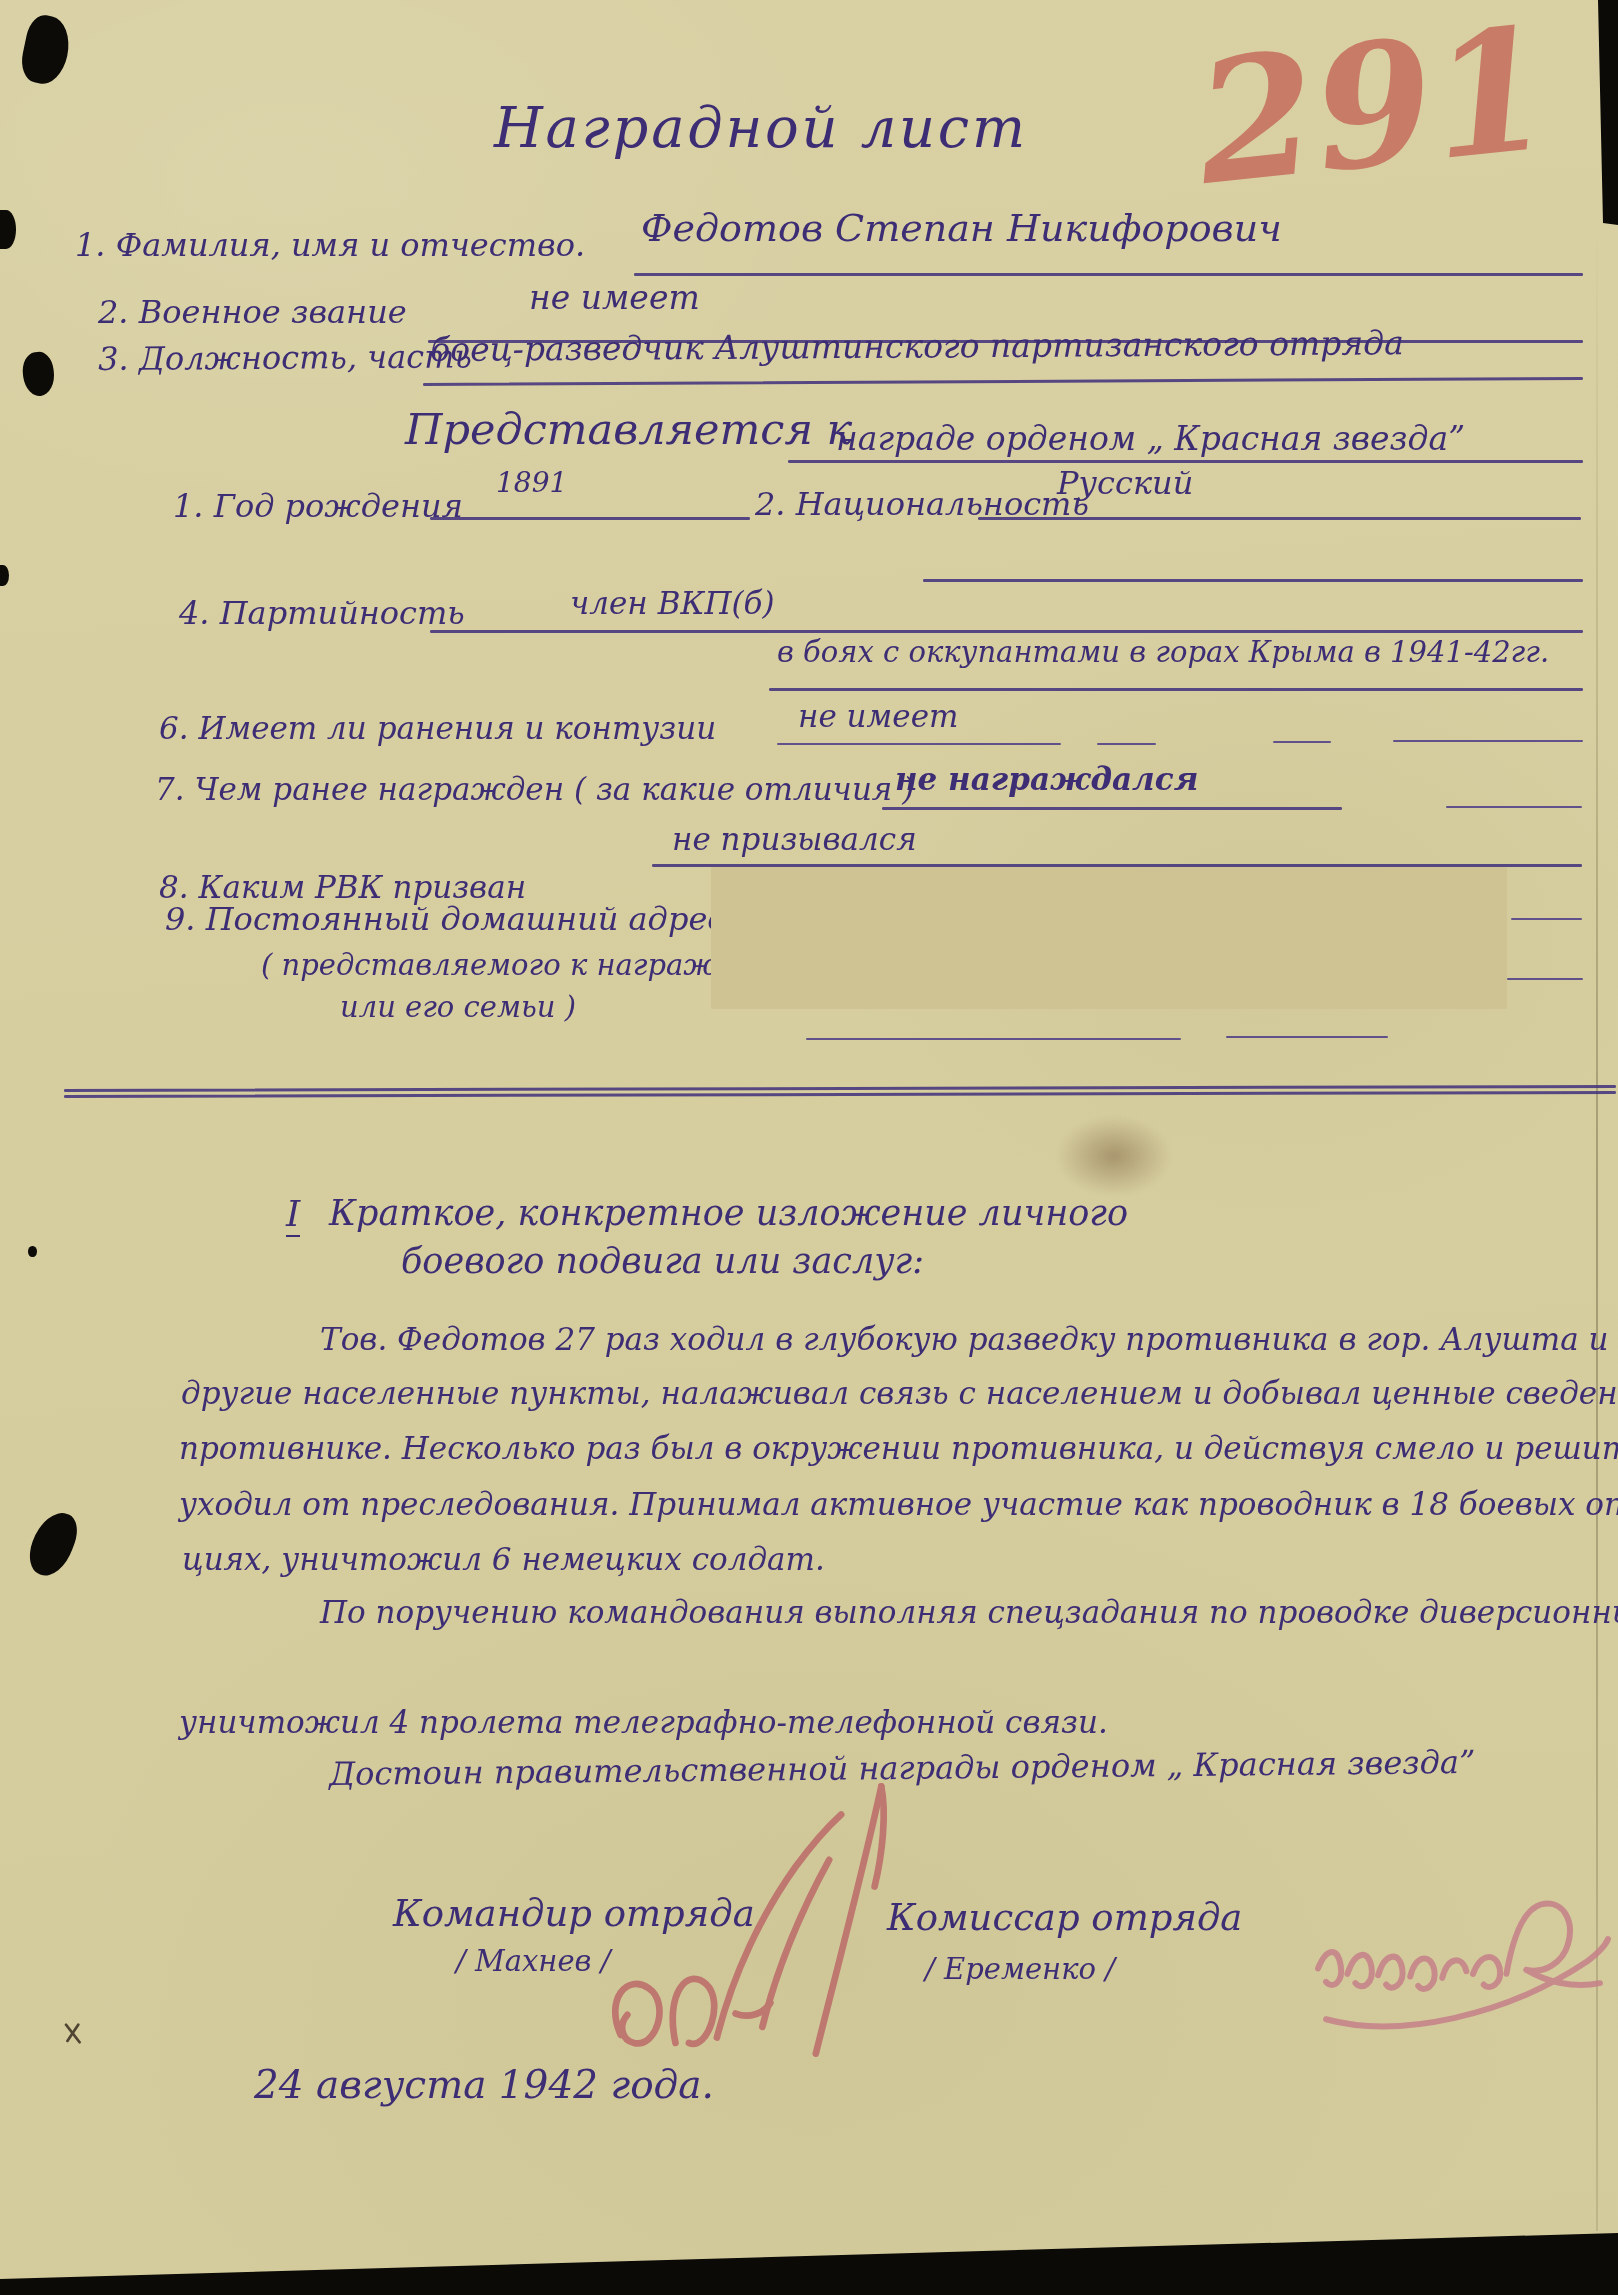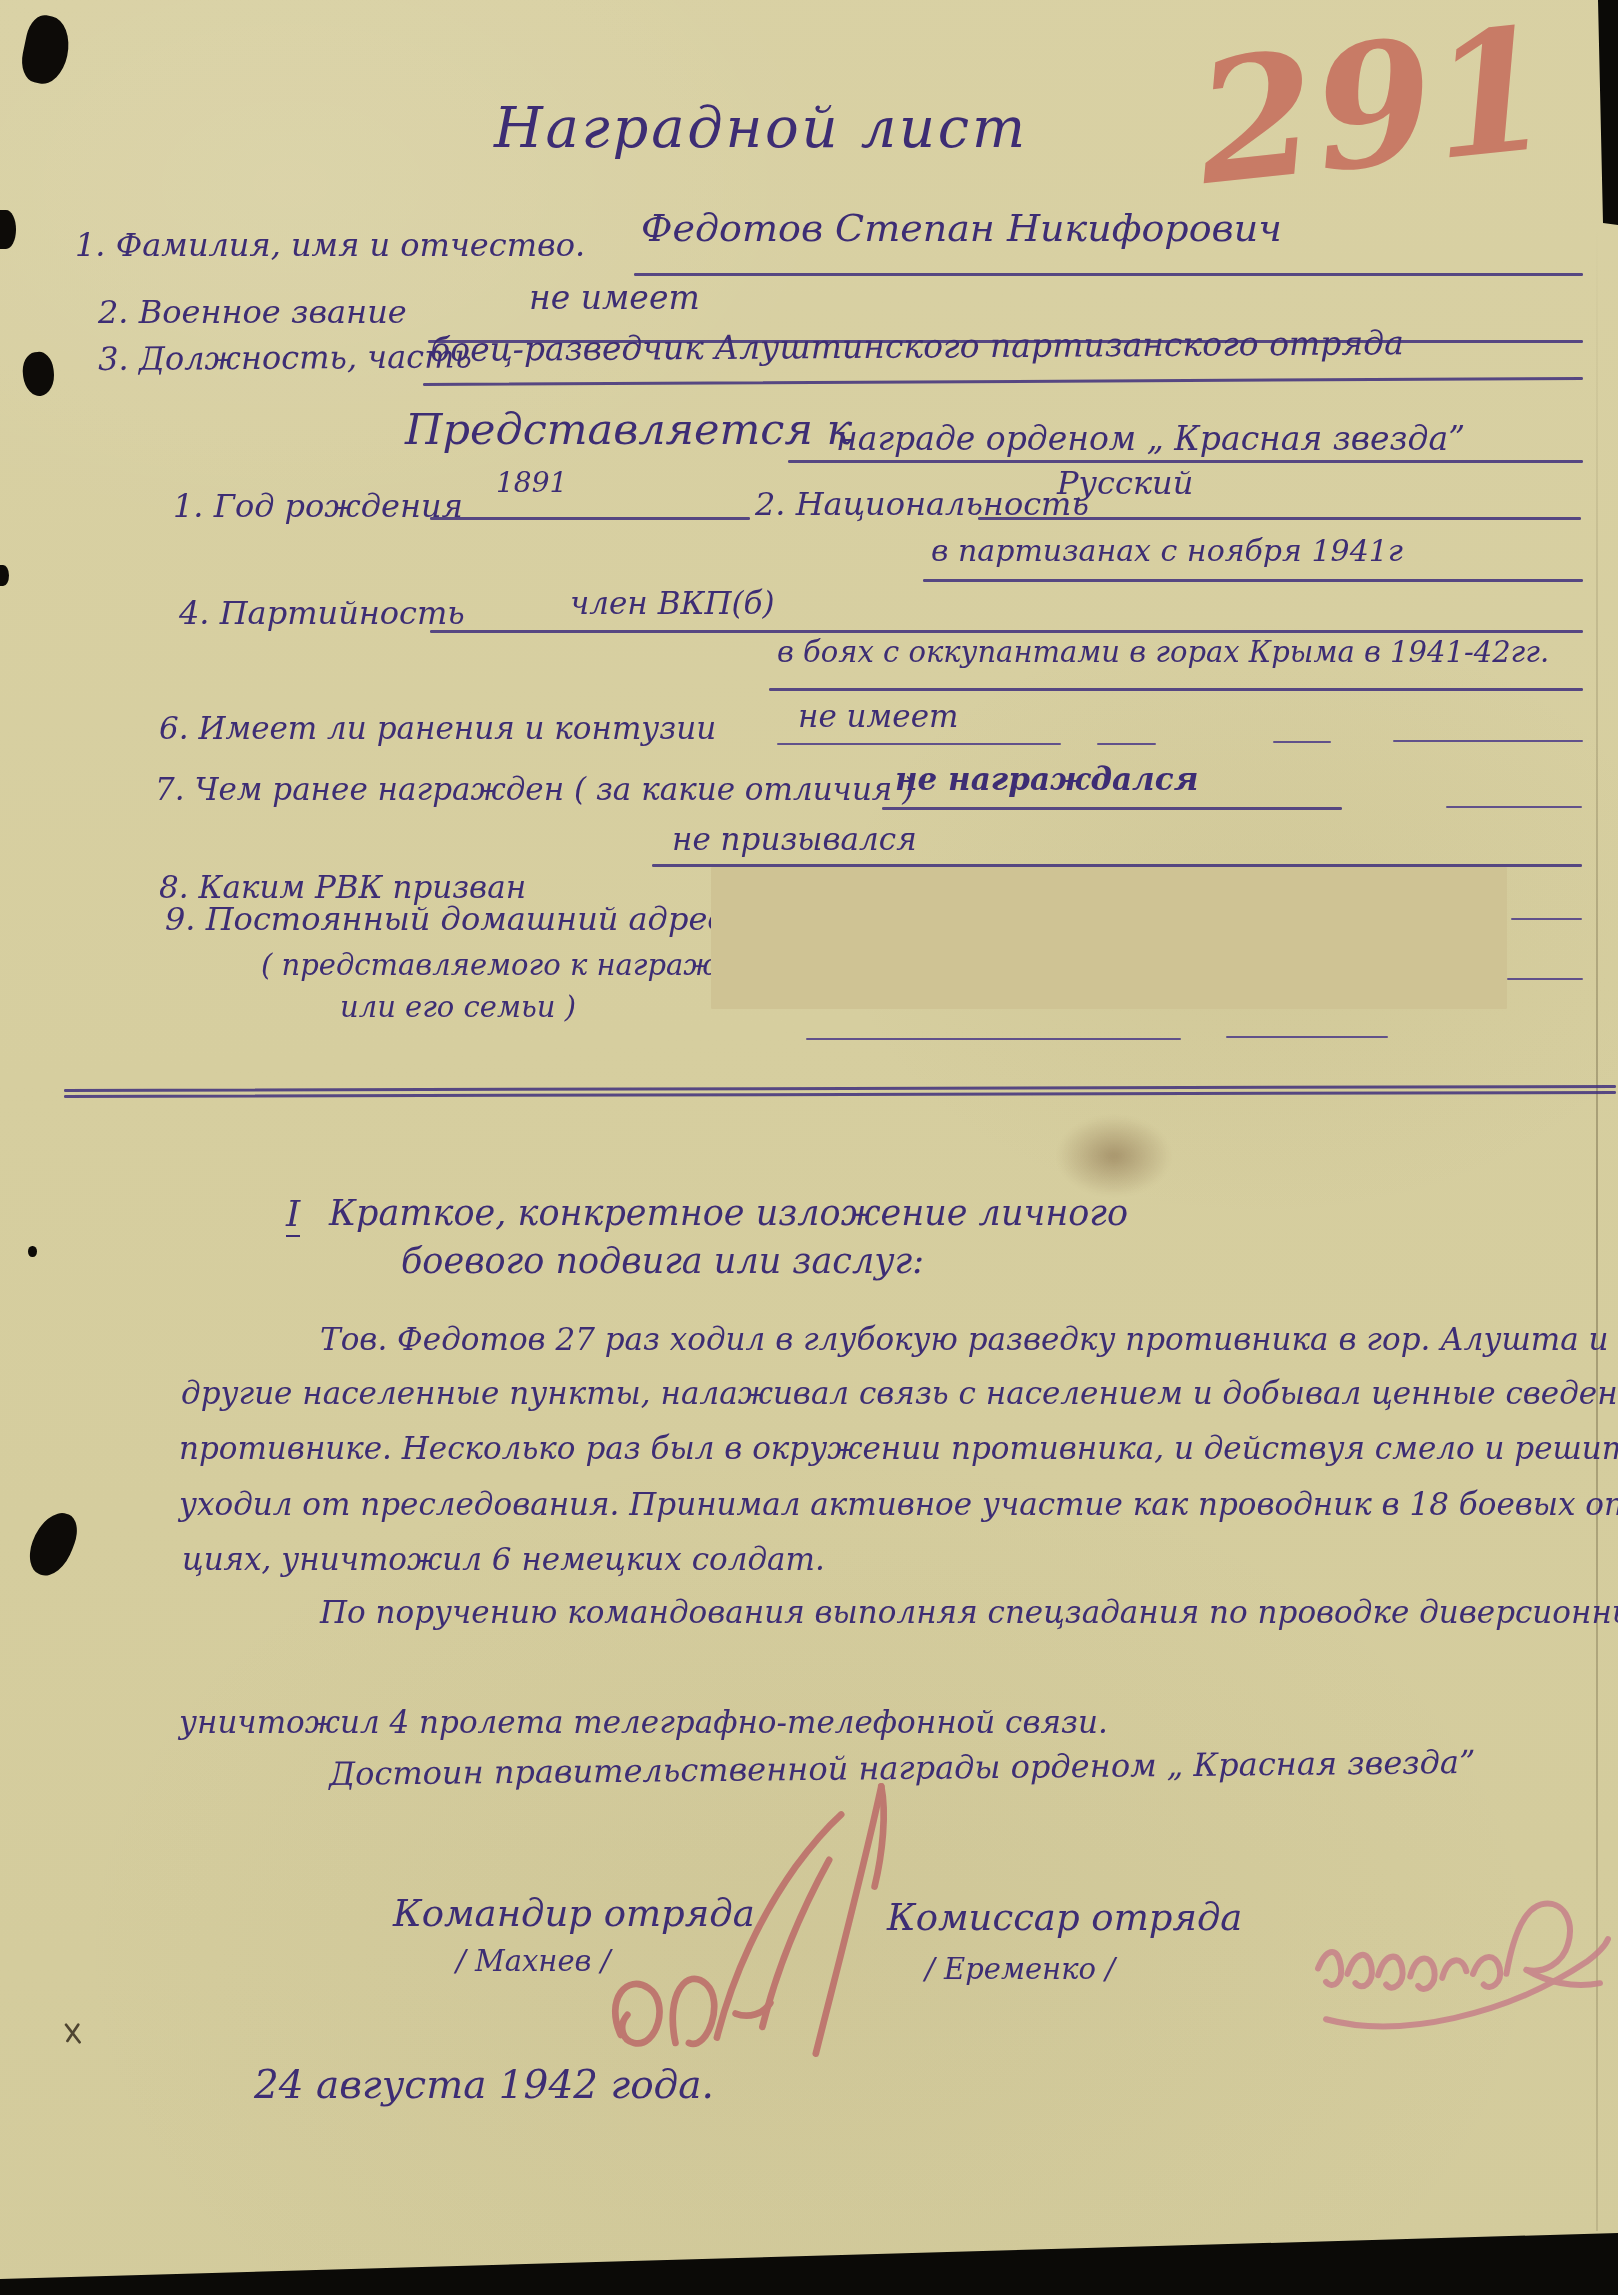--- a/index.html
+++ b/index.html
@@ -61,21 +61,20 @@
   <div class="hw" style="left:836px;top:405px;font-size:33px;margin-top:17px;">награде орденом „ Красная звезда”</div>
   <div class="rule2" style="left:788px;top:460px;width:795px;"></div>
 
   <div class="hw" style="left:173px;top:490px;font-size:32px;">1. Год рождения</div>
   <div class="hw" style="left:496px;top:468px;font-size:28px;">1891</div>
   <div class="rule2" style="left:430px;top:517px;width:320px;"></div>
   <div class="hw" style="left:755px;top:488px;font-size:32px;">2. Национальность</div>
   <div class="hw" style="left:1057px;top:467px;font-size:32px;">Русский</div>
   <div class="rule2" style="left:978px;top:517px;width:603px;"></div>
 
-  <div class="hw" style="left:931px;top:535px;font-size:30px;">в партизанах с ноября 1941г</div>
   <div class="rule2" style="left:923px;top:579px;width:660px;"></div>
 
   <div class="hw" style="left:179px;top:597px;font-size:32px;">4. Партийность</div>
   <div class="hw" style="left:570px;top:587px;font-size:31px;">член ВКП(б)</div>
   <div class="rule2" style="left:430px;top:630px;width:1153px;"></div>
 
   <div class="hw" style="left:777px;top:637px;font-size:29px;">в боях с оккупантами в горах Крыма в 1941-42гг.</div>
   <div class="rule2" style="left:769px;top:688px;width:814px;"></div>
 
   <div class="hw" style="left:159px;top:712px;font-size:31px;">6. Имеет ли ранения и контузии</div>

